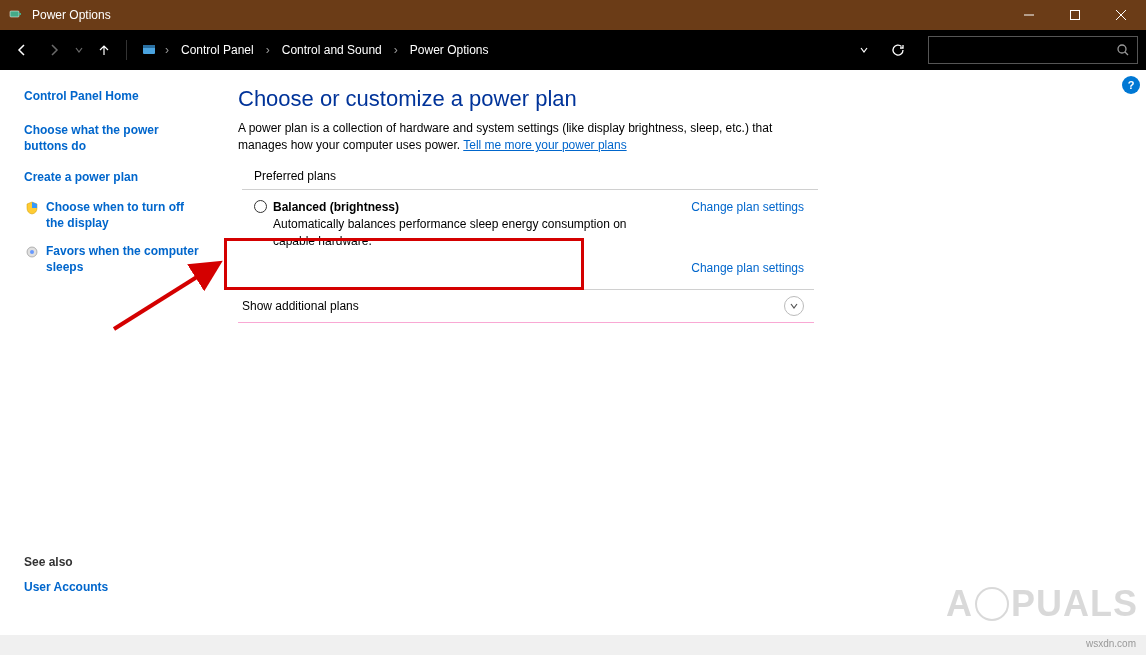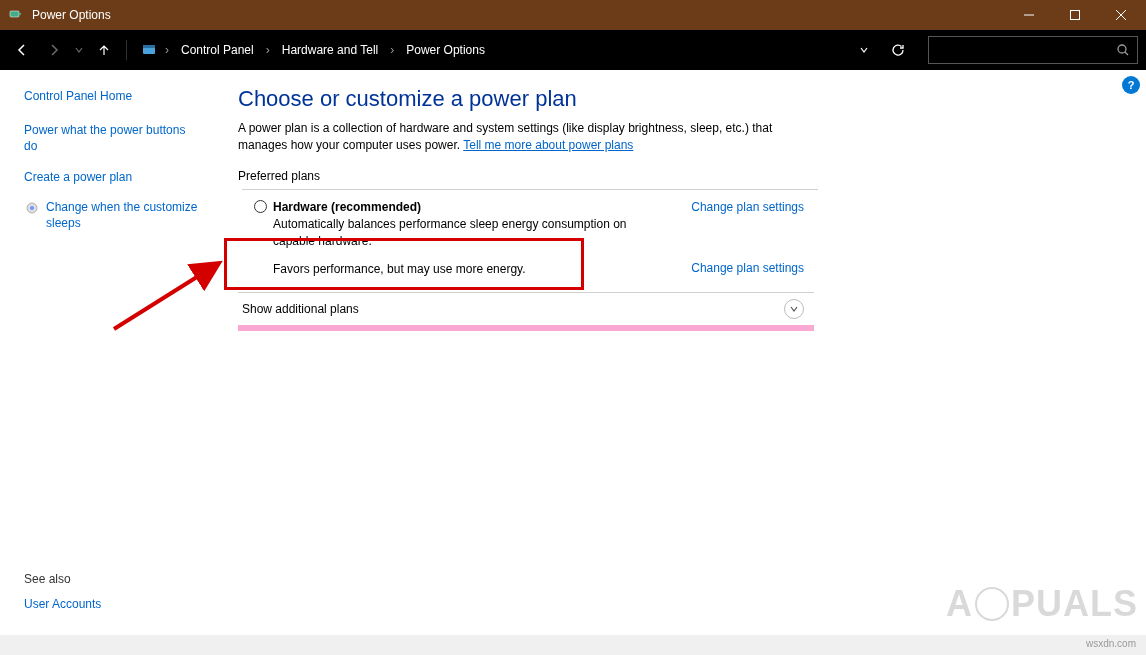--- a/index.html
+++ b/index.html
@@ -16,47 +16,47 @@
     .drop-chev { width: 14px; color: #6a6a6a; display:flex; align-items:center; justify-content:center;}
     .crumbs { flex: 1; display: flex; align-items: center; height: 28px; padding-left: 4px; gap: 2px; }
     .crumb-icon { width:20px; height:20px; display:flex; align-items:center; justify-content:center; margin-right:2px;}
     .crumb { padding: 4px 8px; color: #fff; display:flex; align-items:center;text-align:center; }
     .crumb-sep { color: #999; padding: 0 2px; }
     .search { width: 210px; height: 28px; background: #000; border: 1px solid #555; display:flex; align-items:center; margin-left:8px;}
     .search-icon { width: 28px; display:flex; align-items:center; justify-content:center; color:#888; margin-left:auto;}
     .refresh-btn { width: 32px; height:28px; display:flex; align-items:center; justify-content:center; color:#fff; margin: 0 2px;}
     .addr-drop { width: 24px; display:flex; align-items:center; justify-content:center; color:#fff;}
     .content { flex: 1; display: flex; background: #fff; position: relative; }
-    .sidebar { width: 214px; padding: 18px 12px 9px 24px; display:flex; flex-direction:column; }
+    .sidebar { width: 214px; padding: 18px 12px 26px 24px; display:flex; flex-direction:column;font-weight:bold; }
     .sidebar a { color: #0066cc; text-decoration: none; display: block; margin-bottom: 14px; line-height: 1.35; }
     .sidebar .home { color: #0066cc; margin-bottom: 18px; }
     .sidebar .side-row { display:flex; align-items:flex-start; gap:6px; margin-bottom: 12px;}
     .sidebar .side-row a { margin-bottom: 0; }
     .side-ico { width:16px; height:16px; flex-shrink:0; display:flex; align-items:center; justify-content:center; margin-top:1px;}
     .sidebar .spacer { flex:1; }
     .seealso-label { color:#333; margin-bottom:10px; }
     .main { flex: 1; padding: 16px 24px 16px 24px; position: relative; }
     .heading { color: #003399; font-size: 22px; font-weight: 400; margin-bottom: 8px; }
     .desc { color: #000; line-height: 1.45; margin-bottom: 14px; max-width: 580px;}
     .desc a { color: #0066cc; text-decoration: underline; }
-    .section-label { color: #000; margin-bottom: 6px; }
+    .section-label { color: #000; margin-bottom: 6px; margin-left: 16px; }
     .plan-block { padding: 6px 0 6px 16px; position: relative; }
     .plan-row { display:flex; align-items:flex-start; }
     .plan-left { flex:1; }
     .plan-title { display:flex; align-items:center; gap:6px; margin-bottom:2px;}
     .plan-title .radio { width:13px; height:13px; border:1px solid #333; border-radius:50%; display:flex; align-items:center; justify-content:center; flex-shrink:0;}
     .plan-title .radio.sel::after { content:""; width:7px; height:7px; background:#000; border-radius:50%; }
     .plan-title .name { font-weight: 700; }
     .plan-title .name.normal { font-weight: 400; }
     .plan-desc { color: #000; margin-left: 19px; line-height:1.4;}
     .change-link { color: #0066cc; text-decoration:none; white-space:nowrap; margin-left: 37px; margin-right: 10px;}
     .divider { height:1px; background:#d0d0d0; margin: 4px 0 4px 4px; max-width: 576px;}
     .highlight-box { border: 3px solid #d40000; position: absolute; pointer-events: none; }
     .arrow-svg { position:absolute; pointer-events:none; }
-    .additional-row { display:flex; align-items:center; padding: 6px 10px 6px 4px; max-width: 576px; border-top:1px solid #d0d0d0; border-bottom:6px solid #f9a8d4; margin-top: 8px;}
+    .additional-row { display:flex; align-items:center; padding: 6px 10px 6px 4px; max-width: 576px; border-top:1px solid #d0d0d0; border-bottom:1px solid #f9a8d4; margin-top: 8px;}
     .additional-row .lbl { flex:1; }
     .additional-row .expand { width:20px; height:20px; border:1px solid #bbb; border-radius:50%; display:flex; align-items:center; justify-content:center; color:#555;}
     .help-icon { position:absolute; top:6px; right:6px; width:18px; height:18px; background:#0078d4; color:#fff; border-radius:50%; display:flex; align-items:center; justify-content:center; font-size:11px; font-weight:bold;}
     .watermark { position:absolute; bottom:30px; right:8px; font-size:36px; color:#333; opacity:0.18; font-weight:bold; letter-spacing:1px; display:flex; align-items:center; gap:2px;}
     .watermark .face { width:34px; height:34px; border:2px solid #333; border-radius:50%; }
     .src { position:absolute; bottom:6px; right:10px; font-size:10px; color:#999; }
     hr.nav-sep { border:none; border-left:1px solid #333; height:20px; margin:0 4px;}
     .plans-area { max-width: 576px; }
   </style>
 </head>
@@ -115,21 +115,21 @@
     <div class="crumbs">
       <span class="crumb-icon">
           <svg width="16" height="16">
             <rect x="2" y="3" width="12" height="9" rx="1" fill="#4aa3df"></rect>
             <rect x="2" y="3" width="12" height="3" fill="#2a6fa0"></rect>
           </svg>
         </span>
       <span class="crumb-sep">›</span>
       <span class="crumb">Control Panel</span>
       <span class="crumb-sep">›</span>
-      <span class="crumb">Hardware and Tell</span>
+      <span class="crumb">Control and Sound</span>
       <span class="crumb-sep">›</span>
       <span class="crumb">Power Options</span>
     </div>
     <div class="addr-drop">
         <svg width="10" height="10" fill="none" stroke="currentColor" stroke-width="1.2">
           <path d="M2 3 L5 7 L8 3"></path>
         </svg>
       </div>
     <div class="refresh-btn">
         <svg width="14" height="14" fill="none" stroke="#fff" stroke-width="1.3">
@@ -144,62 +144,70 @@
           </svg>
         </span>
     </div>
   </div>
 
   <div class="content">
     <div class="help-icon">?</div>
 
     <div class="sidebar">
       <a href="#" class="home">Control Panel Home</a>
-      <a href="#">Power what the power buttons do</a>
+      <a href="#">Choose what the power buttons do</a>
       <a href="#">Create a power plan</a>
+      <div class="side-row">
+        <span class="side-ico">
+            <svg width="14" height="14">
+              <path d="M7 1 L12 3 L12 7 Q12 12 7 13 Q2 12 2 7 L2 3 Z" fill="#ffcc33" stroke="#cc9900" stroke-width="0.5"></path>
+              <path d="M7 1 L12 3 L12 7 L7 7 Z" fill="#3399ff"></path>
+            </svg>
+          </span>
+        <a href="#">Choose when to turn off the display</a>
+      </div>
       <div class="side-row">
         <span class="side-ico">
             <svg width="14" height="14">
               <circle cx="7" cy="7" r="5" fill="#e0e0e0" stroke="#888" stroke-width="0.6"></circle>
               <circle cx="7" cy="7" r="2" fill="#6699ff"></circle>
             </svg>
           </span>
-        <a href="#">Change when the customize sleeps</a>
+        <a href="#">Favors when the computer sleeps</a>
       </div>
       <div class="spacer"></div>
       <div class="seealso-label">See also</div>
       <a href="#">User Accounts</a>
     </div>
 
     <div class="main">
       <div class="heading">Choose or customize a power plan</div>
       <div class="desc">
-        <span>A power plan is a collection of hardware and system settings (like display brightness, sleep, etc.) that manages how your computer uses power. </span><a href="#">Tell me more about power plans</a>
+        <span>A power plan is a collection of hardware and system settings (like display brightness, sleep, etc.) that manages how your computer uses power. </span><a href="#">Tell me more your power plans</a>
       </div>
       <div class="section-label">Preferred plans</div>
       <div class="divider"></div>
 
       <div class="plans-area">
         <div class="plan-block">
           <div class="plan-row">
             <div class="plan-left">
               <div class="plan-title">
                 <span class="radio"></span>
-                <span class="name">Hardware (recommended)</span>
+                <span class="name">Balanced (brightness)</span>
               </div>
               <div class="plan-desc">Automatically balances performance sleep energy consumption on capable hardware.</div>
             </div>
             <a href="#" class="change-link">Change plan settings</a>
           </div>
         </div>
 
         <div class="plan-block">
           <div class="plan-row">
             <div class="plan-left">
-              <div class="plan-desc">Favors performance, but may use more energy.</div>
             </div>
             <a href="#" class="change-link">Change plan settings</a>
           </div>
         </div>
       </div>
 
       <div class="additional-row">
         <span class="lbl">Show additional plans</span>
         <span class="expand">
             <svg width="10" height="10" fill="none" stroke="currentColor" stroke-width="1.2">

